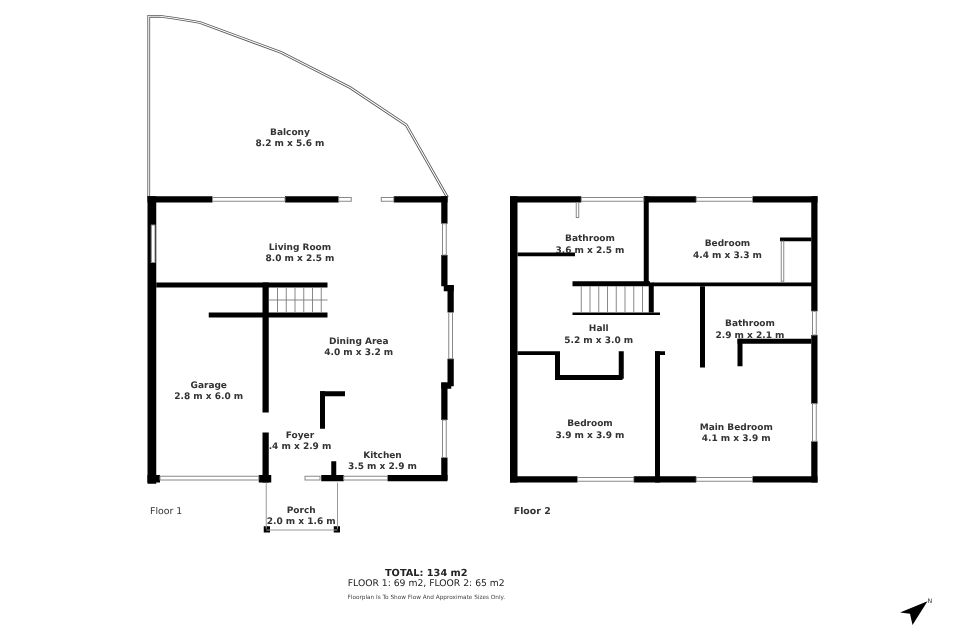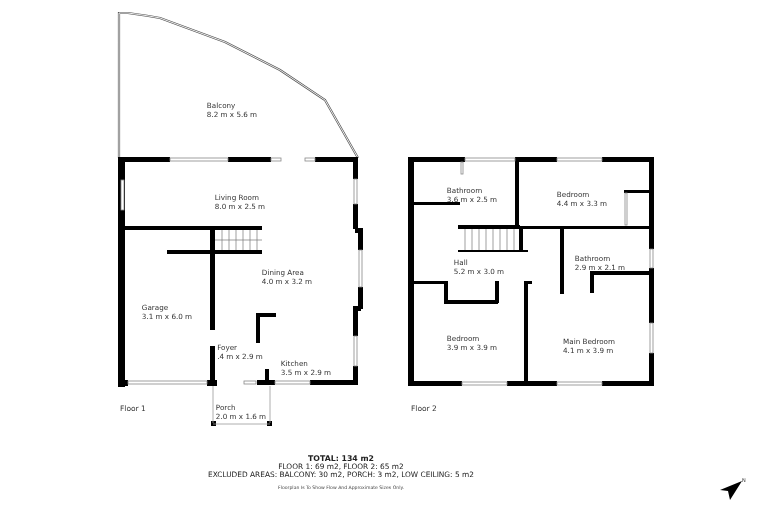--- a/index.html
+++ b/index.html
@@ -1,20 +1,20 @@
 <!DOCTYPE html>
 <html><head>
 <meta charset="utf-8">
 <style>
   html, body { margin: 0; padding: 0; background: #ffffff; }
   body { width: 768px; height: 512px; position: relative; overflow: hidden;
          font-family: "DejaVu Sans", sans-serif; color: #222; }
   svg#plan { position: absolute; left: 0; top: 0; }
-  .room-label { position: absolute; font-size: 7.2px; line-height: 9px; text-align: left;
-                color: #333; white-space: nowrap; transform: translateX(-50%); }
+  .room-label { position: absolute; font-size: 7.2px; line-height: 9px; text-align: center;
+                color: #333; white-space: nowrap; transform: translateX(-50%); font-weight: bold; }
   .floor-label { position: absolute; font-size: 7.5px; color: #333; }
   .summary { position: absolute; left: 0; width: 682px; top: 455px; text-align: center;
              font-size: 7.4px; line-height: 8.2px; color: #222; }
   .summary .total { font-weight: bold; font-size: 7.8px; }
   .summary .note { font-size: 4.6px; margin-top: 4px; color: #444; }
   .compass { position: absolute; left: 718px; top: 475px; width: 30px; height: 30px; }
 </style>
 </head>
 <body>
 
@@ -160,21 +160,21 @@
 <div class="room-label" style="left:240px; top:193px;">
   <div>Living Room</div>
   <div>8.0 m x 2.5 m</div>
 </div>
 <div class="room-label" style="left:287px; top:268px;">
   <div>Dining Area</div>
   <div>4.0 m x 3.2 m</div>
 </div>
 <div class="room-label" style="left:167px; top:303px;">
   <div>Garage</div>
-  <div>3.1 m x 6.0 m</div>
+  <div>2.8 m x 6.0 m</div>
 </div>
 <div class="room-label" style="left:240px; top:343px;">
   <div>Foyer</div>
   <div>.4 m x 2.9 m</div>
 </div>
 <div class="room-label" style="left:306px; top:343px;margin-top:16px;">
   <div>Kitchen</div>
   <div>3.5 m x 2.9 m</div>
 </div>
 <div class="room-label" style="left:241px; top:403px;">
@@ -200,26 +200,25 @@
   <div>2.9 m x 2.1 m</div>
 </div>
 <div class="room-label" style="left:472px; top:334px;">
   <div>Bedroom</div>
   <div>3.9 m x 3.9 m</div>
 </div>
 <div class="room-label" style="left:589px; top:337px;">
   <div>Main Bedroom</div>
   <div>4.1 m x 3.9 m</div>
 </div>
-<div class="floor-label" style="left:411px; top:404px;">Floor 2</div>
+<div class="floor-label" style="left:411px; top:404px;font-weight:bold;">Floor 2</div>
 
 <div class="summary">
   <div class="total">TOTAL: 134 m2</div>
   <div>FLOOR 1: 69 m2, FLOOR 2: 65 m2</div>
-  <div>EXCLUDED AREAS: BALCONY: 30 m2, PORCH: 3 m2, LOW CEILING: 5 m2</div>
   <div class="note">Floorplan Is To Show Flow And Approximate Sizes Only.</div>
 </div>
 
 <div class="compass">
   <svg width="30" height="30" viewBox="0 0 30 30">
     <path d="M24,6 L2,15 L10,16 L12,25 Z" fill="#000"></path>
     <text x="24" y="7" font-size="5" font-family="DejaVu Sans, sans-serif" fill="#333">N</text>
   </svg>
 </div>
 

